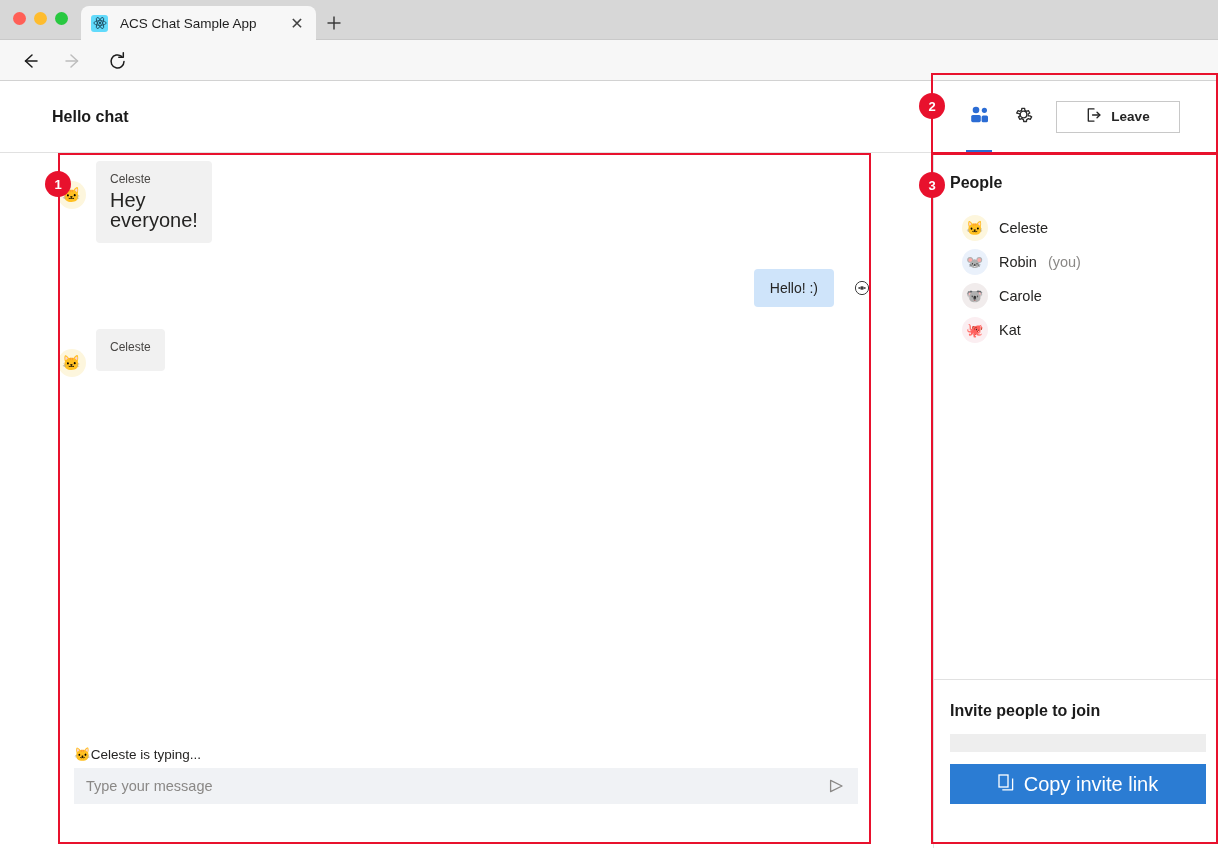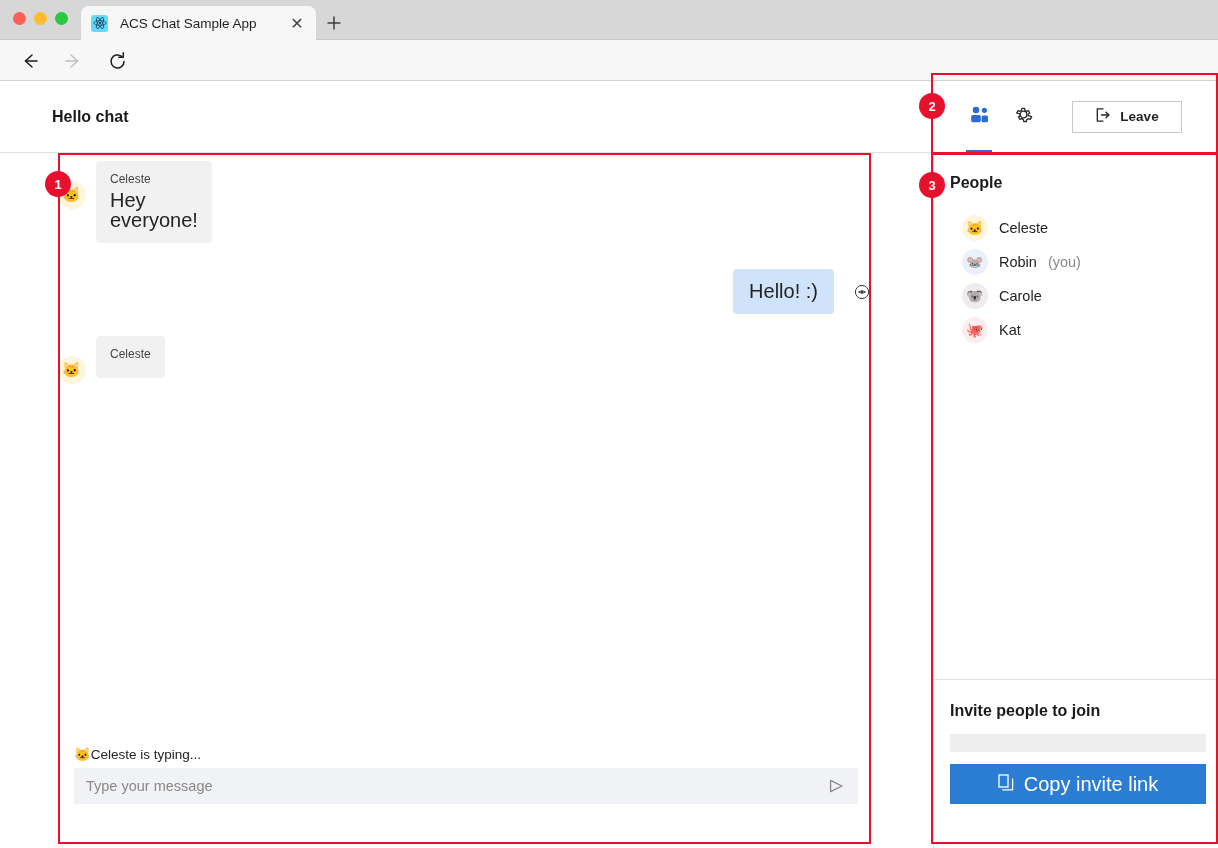--- a/index.html
+++ b/index.html
@@ -178,22 +178,22 @@
     display: flex; align-items: center; justify-content: center;
   }
   .hdr-tab.active .tab-underline {
     position: absolute;
     bottom: 0; left: 8px;
     width: 26px; height: 3px;
     background: #2b6cd4;
   }
   .hdr-tab-gear { margin-left: 2px; }
   .leave-btn {
-    margin-left: 28px;
-    width: 110px; height: 32px;
+    margin-left: 12px;
+    width: 124px; height: 32px;
     border: 1px solid #c8c8c8;
     background: #ffffff;
     display: flex; align-items: center; justify-content: center;
     gap: 9px;
   }
   .leave-label { font-size: 13.5px; color: #252525; font-weight: bold; }
 
   
   .message-area {
     position: absolute;
@@ -236,21 +236,21 @@
   .bubble-text {
     font-size: 20px;
     color: #252423;
     line-height: 20px;
     white-space: pre-line;
   }
   .bubble-out {
     background: #cfe4fa;
     border-radius: 4px;
     padding: 11px 16px;
-    font-size: 20px;
+    font-size: 14px;
     color: #252423;
   }
   .msg-status {
     margin-left: 20px;
     width: 16px; height: 16px;
     display: flex; align-items: center; justify-content: center;
   }
 
   .typing-indicator {
     position: absolute;

